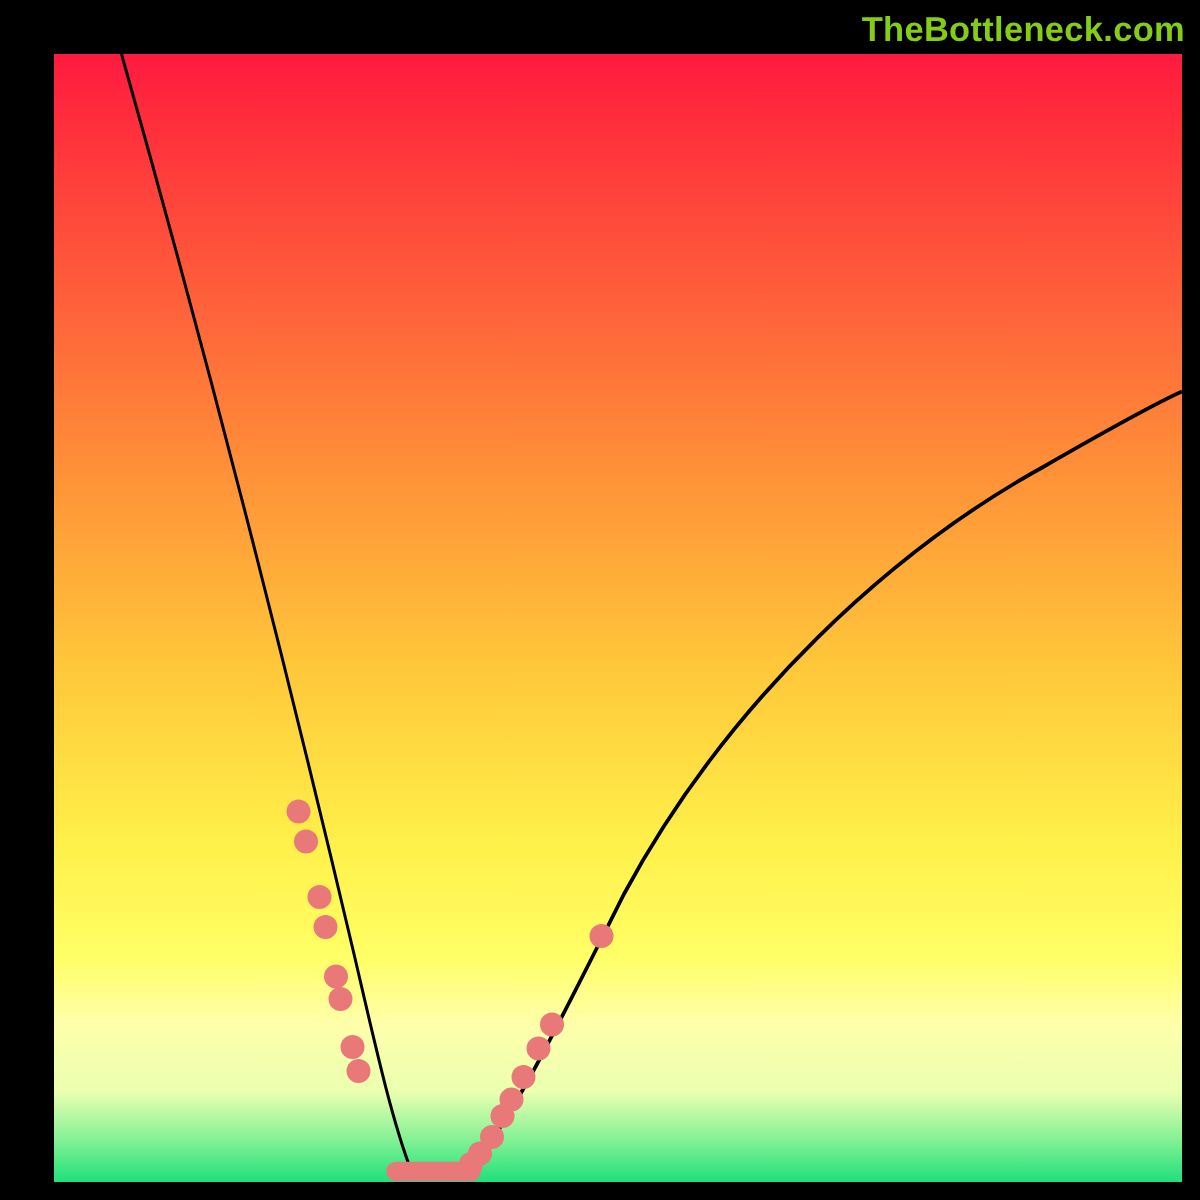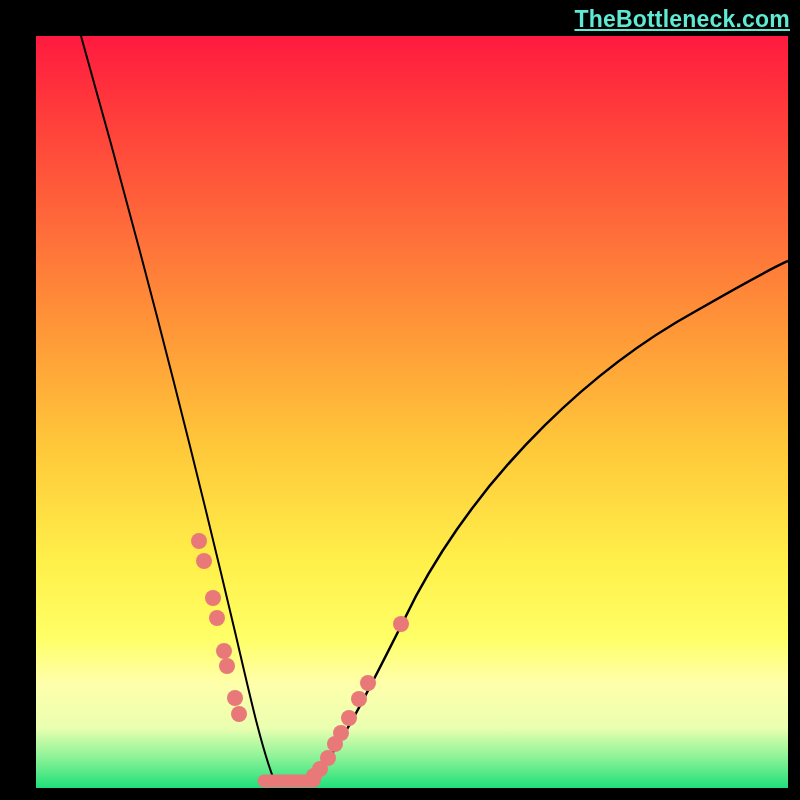--- a/index.html
+++ b/index.html
@@ -37,23 +37,22 @@
       #8af297 96%,
       #1fe07a 100%);
   }
   .watermark {
     position: absolute;
     top: 6px;
     right: 10px;
     font-family: Arial, Helvetica, sans-serif;
     font-size: 23px;
     font-weight: 600;
-    color: #5eead4;
+    color: #84cc16;
     letter-spacing: 0.2px;
-    text-decoration: underline;
   }
   svg.curve {
     position: absolute;
     left: 0;
     top: 0;
     width: 752px;
     height: 752px;
   }
   .dot {
     fill: #e97879;

